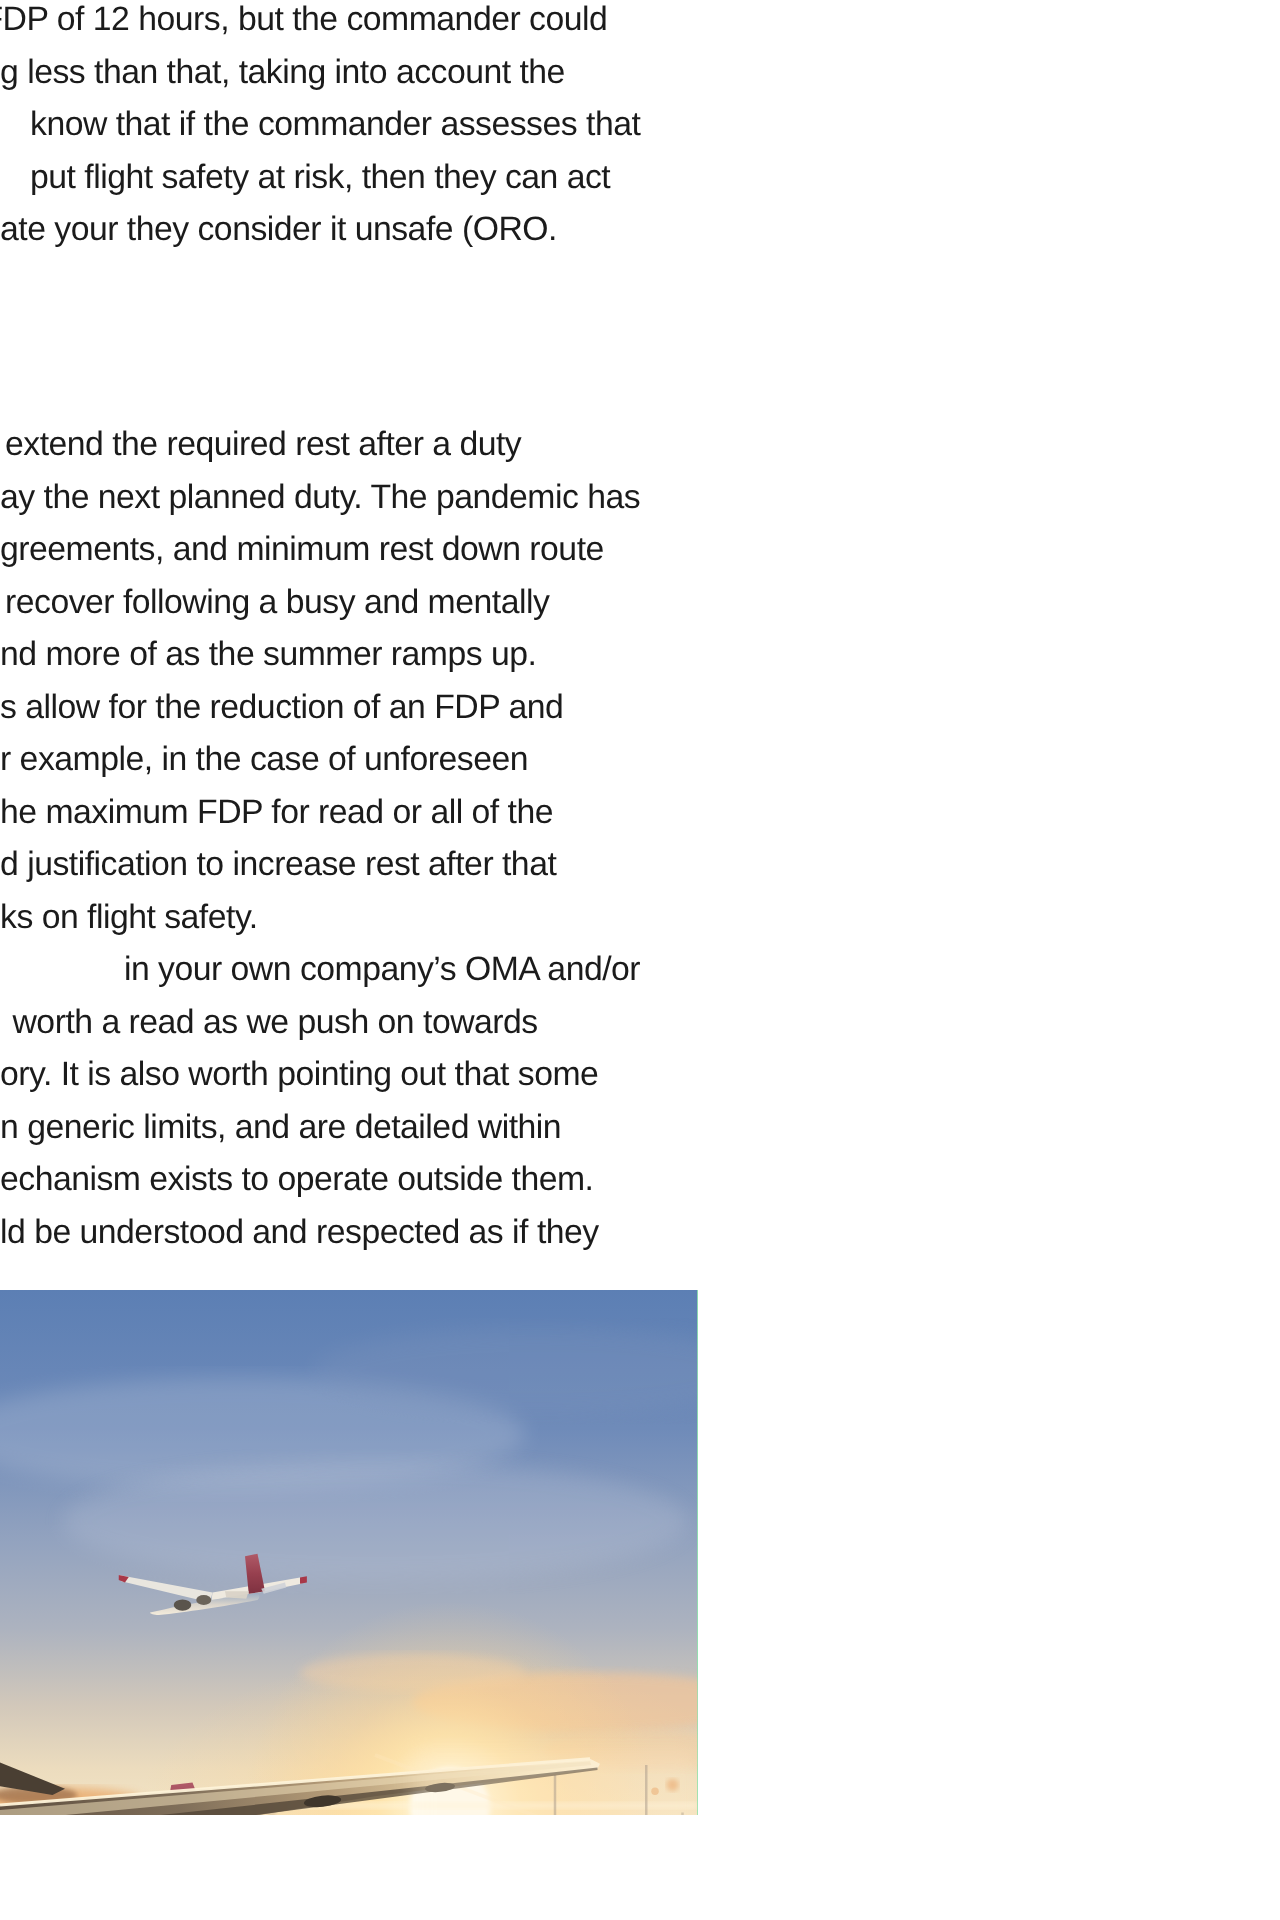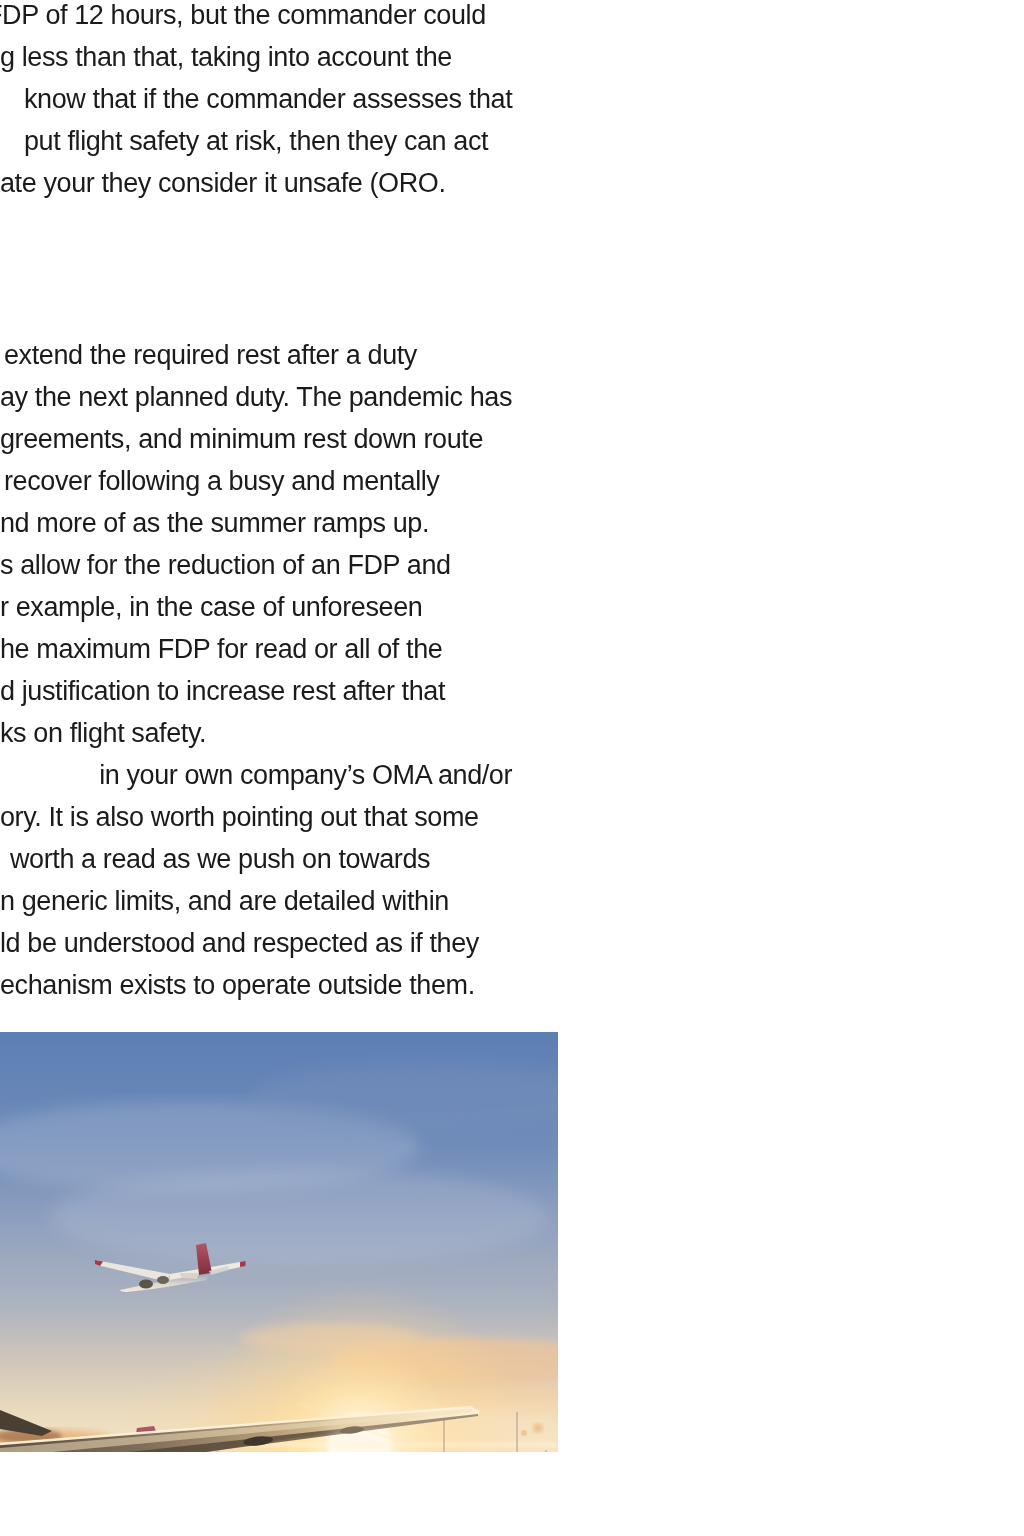--- a/index.html
+++ b/index.html
@@ -43,25 +43,25 @@
     <div class="line">ay the next planned duty. The pandemic has</div>
     <div class="line">greements, and minimum rest down route</div>
     <div class="line ind7">recover following a busy and mentally</div>
     <div class="line">nd more of as the summer ramps up.</div>
     <div class="line">s allow for the reduction of an FDP and</div>
     <div class="line">r example, in the case of unforeseen</div>
     <div class="line">he maximum FDP for read or all of the</div>
     <div class="line">d justification to increase rest after that</div>
     <div class="line">ks on flight safety.</div>
     <div class="line ind5">in your own company’s OMA and/or</div>
+    <div class="line ind10">worth a read as we push on towards</div>
     <div class="line">ory. It is also worth pointing out that some</div>
-    <div class="line ind10">worth a read as we push on towards</div>
     <div class="line">n generic limits, and are detailed within</div>
+    <div class="line">echanism exists to operate outside them.</div>
     <div class="line">ld be understood and respected as if they</div>
-    <div class="line">echanism exists to operate outside them.</div>
   </section>
 
   <figure class="photo-frame" aria-label="Airliner climbing into a sunset sky over a busy airport apron, seen past the wing and engine of a red-tailed aircraft, with parked red-tailed widebodies and ground vehicles">
     <svg width="558" height="504" viewBox="0 0 558 504" xmlns="http://www.w3.org/2000/svg">
       <defs>
         <linearGradient id="sky" x1="0" y1="0" x2="0" y2="1">
           <stop offset="0" stop-color="#5c7fb4"></stop>
           <stop offset="0.22" stop-color="#6f8bb9"></stop>
           <stop offset="0.40" stop-color="#93a3bf"></stop>
           <stop offset="0.54" stop-color="#adb3bf"></stop>

